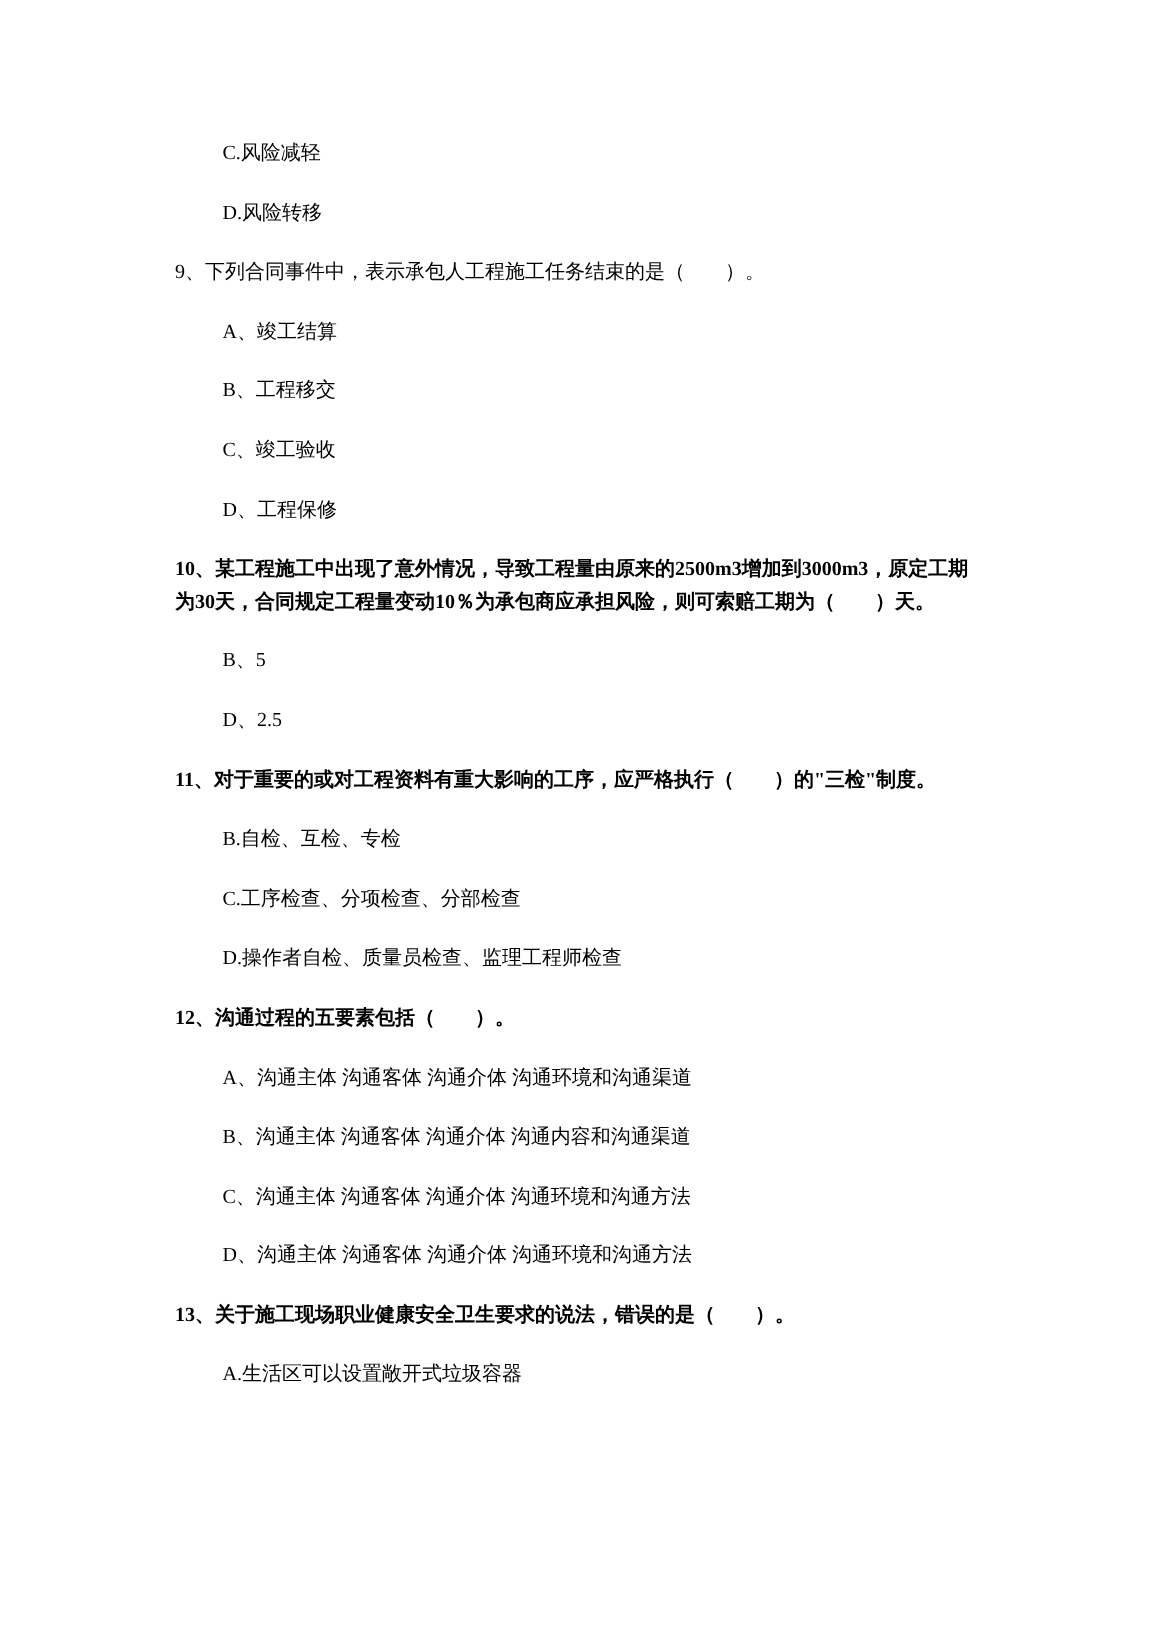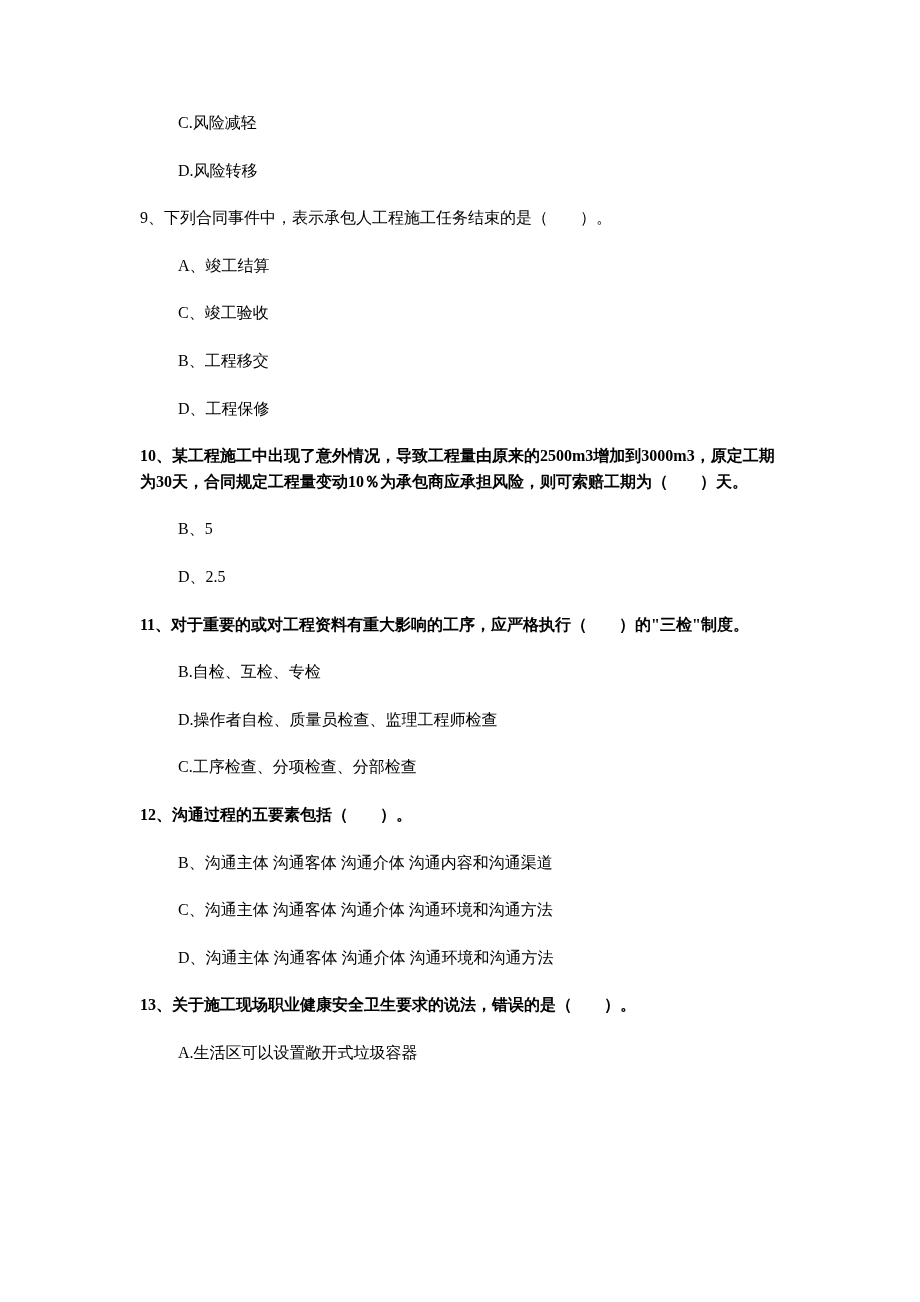--- a/index.html
+++ b/index.html
@@ -37,40 +37,41 @@
 <body>
 
 <div class="options-group">
   <div class="option-item">C.风险减轻</div>
   <div class="option-item">D.风险转移</div>
 </div>
 
 <div class="question">9、下列合同事件中，表示承包人工程施工任务结束的是（　　）。</div>
 <div class="options-group">
   <div class="option-item">A、竣工结算</div>
+  <div class="option-item">B、工程移交</div>
   <div class="option-item">C、竣工验收</div>
-  <div class="option-item">B、工程移交</div>
   <div class="option-item">D、工程保修</div>
 </div>
 
 <div class="question q10">10、某工程施工中出现了意外情况，导致工程量由原来的2500m3增加到3000m3，原定工期为30天，合同规定工程量变动10％为承包商应承担风险，则可索赔工期为（　　）天。</div>
 <div class="options-group">
   <div class="option-item">B、5</div>
   <div class="option-item">D、2.5</div>
 </div>
 
 <div class="question q11">11、对于重要的或对工程资料有重大影响的工序，应严格执行（　　）的"三检"制度。</div>
 <div class="options-group">
   <div class="option-item">B.自检、互检、专检</div>
+  <div class="option-item">C.工序检查、分项检查、分部检查</div>
   <div class="option-item">D.操作者自检、质量员检查、监理工程师检查</div>
-  <div class="option-item">C.工序检查、分项检查、分部检查</div>
 </div>
 
 <div class="question q12">12、沟通过程的五要素包括（　　）。</div>
 <div class="options-group">
+  <div class="option-item">A、沟通主体 沟通客体 沟通介体 沟通环境和沟通渠道</div>
   <div class="option-item">B、沟通主体 沟通客体 沟通介体 沟通内容和沟通渠道</div>
   <div class="option-item">C、沟通主体 沟通客体 沟通介体 沟通环境和沟通方法</div>
   <div class="option-item">D、沟通主体 沟通客体 沟通介体 沟通环境和沟通方法</div>
 </div>
 
 <div class="question q13">13、关于施工现场职业健康安全卫生要求的说法，错误的是（　　）。</div>
 <div class="options-group">
   <div class="option-item">A.生活区可以设置敞开式垃圾容器</div>
 </div>
 

